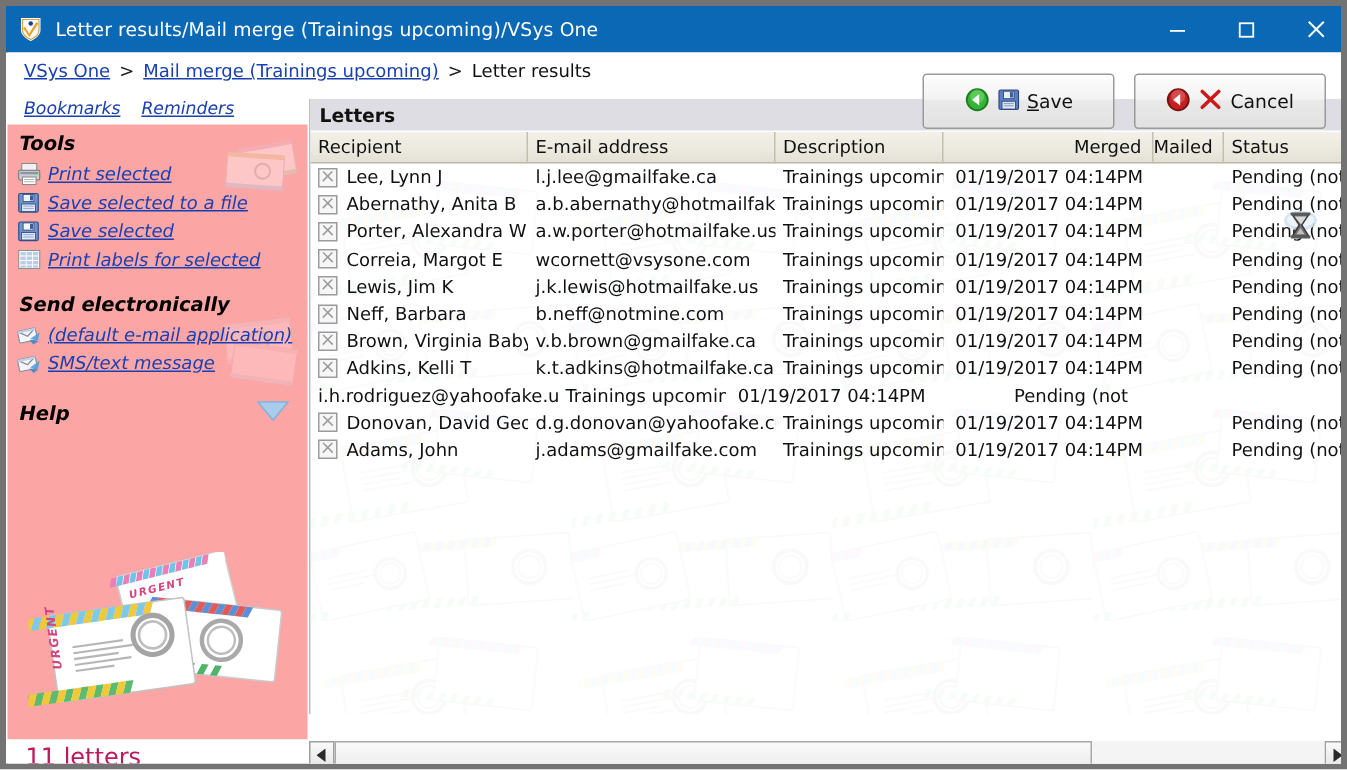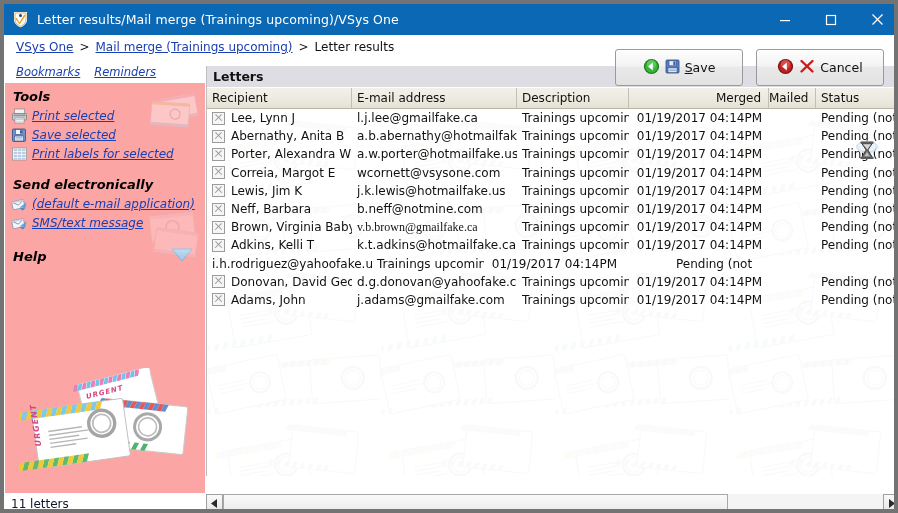--- a/index.html
+++ b/index.html
@@ -279,22 +279,22 @@
   
   #statusbar {
     position: absolute; left: 1px; top: 489px;
     width: 895px; height: 22px;
     background: #ffffff;
     display: flex; align-items: center;
     box-sizing: border-box;
     z-index: 6;
   }
   #letter-count {
-    font-size: 12px; color: #0f172a;
-    padding-left: 6px;
+    font-size: 16px; color: #be185d;
+    padding-left: 12px;
     white-space: nowrap;
   }
   #hscroll {
     position: absolute; left: 202px; top: 490px;
     width: 694px; height: 18px;
     background: #f0f0f0;
     display: flex; align-items: stretch;
     box-sizing: border-box;
     z-index: 7;
   }
@@ -444,20 +444,33 @@
           <rect x="2.6" y="6.6" width="11.8" height="1.6" fill="#8e979f"></rect>
           <rect x="4" y="10" width="9" height="5" fill="#ffffff" stroke="#8a8a8a" stroke-width="0.7"></rect>
           <rect x="5" y="11.3" width="7" height="0.7" fill="#b9b9b9"></rect>
           <rect x="5" y="12.8" width="7" height="0.7" fill="#b9b9b9"></rect>
           <circle cx="13.3" cy="7.4" r="0.8" fill="#4fbf4f"></circle>
         </svg>
       </span>
       <span class="tool-lbl">Print selected</span>
     </div>
 
+    <div class="tool-row">
+      <span class="tool-ico">
+        <svg width="17" height="16" viewBox="0 0 17 16">
+          <rect x="1.5" y="2" width="13" height="12.4" rx="1" fill="#6f93cd" stroke="#2f4f87" stroke-width="0.8"></rect>
+          <rect x="4.4" y="2.6" width="7.2" height="4.8" fill="#f2f6fc" stroke="#2f4f87" stroke-width="0.6"></rect>
+          <rect x="9" y="3.2" width="2" height="3.4" fill="#3b5e9b"></rect>
+          <rect x="3.4" y="9" width="9.2" height="5" fill="#e4ebf6" stroke="#2f4f87" stroke-width="0.6"></rect>
+          <rect x="4.5" y="10" width="7" height="0.8" fill="#9fb4d6"></rect>
+          <rect x="4.5" y="11.6" width="7" height="0.8" fill="#9fb4d6"></rect>
+        </svg>
+      </span>
+      <span class="tool-lbl">Save selected to a file</span>
+    </div>
 
     <div class="tool-row">
       <span class="tool-ico">
         <svg width="17" height="16" viewBox="0 0 17 16">
           <rect x="1.5" y="2" width="13" height="12.4" rx="1" fill="#6f93cd" stroke="#2f4f87" stroke-width="0.8"></rect>
           <rect x="4.4" y="2.6" width="7.2" height="4.8" fill="#f2f6fc" stroke="#2f4f87" stroke-width="0.6"></rect>
           <rect x="9" y="3.2" width="2" height="3.4" fill="#3b5e9b"></rect>
           <rect x="3.4" y="9" width="9.2" height="5" fill="#e4ebf6" stroke="#2f4f87" stroke-width="0.6"></rect>
           <rect x="4.5" y="10" width="7" height="0.8" fill="#9fb4d6"></rect>
           <rect x="4.5" y="11.6" width="7" height="0.8" fill="#9fb4d6"></rect>
@@ -913,21 +926,21 @@
             <div class="cell stat" style="width: 112px;">Trainings upcoming</div>
             <div class="cell r" style="width: 140px;">01/19/2017 04:14PM</div>
             <div class="cell r" style="width: 47px;"></div>
             <div class="cell stat" style="width: 83px;">Pending (not saved)</div>
           </div>
           <div class="row">
             <div class="cell recip" style="width: 145px;">
               <span class="cbx"></span>
               <span>Brown, Virginia Baby</span>
             </div>
-            <div class="cell stat" style="width: 165px; font-family: Liberation Serif, serif;">v.b.brown@gmailfake.ca</div>
+            <div class="cell stat" style="width: 165px;">v.b.brown@gmailfake.ca</div>
             <div class="cell stat" style="width: 112px;">Trainings upcoming</div>
             <div class="cell r" style="width: 140px;">01/19/2017 04:14PM</div>
             <div class="cell r" style="width: 47px;"></div>
             <div class="cell stat" style="width: 83px;">Pending (not saved)</div>
           </div>
           <div class="row">
             <div class="cell recip" style="width: 145px;">
               <span class="cbx"></span>
               <span>Adkins, Kelli T</span>
             </div>

